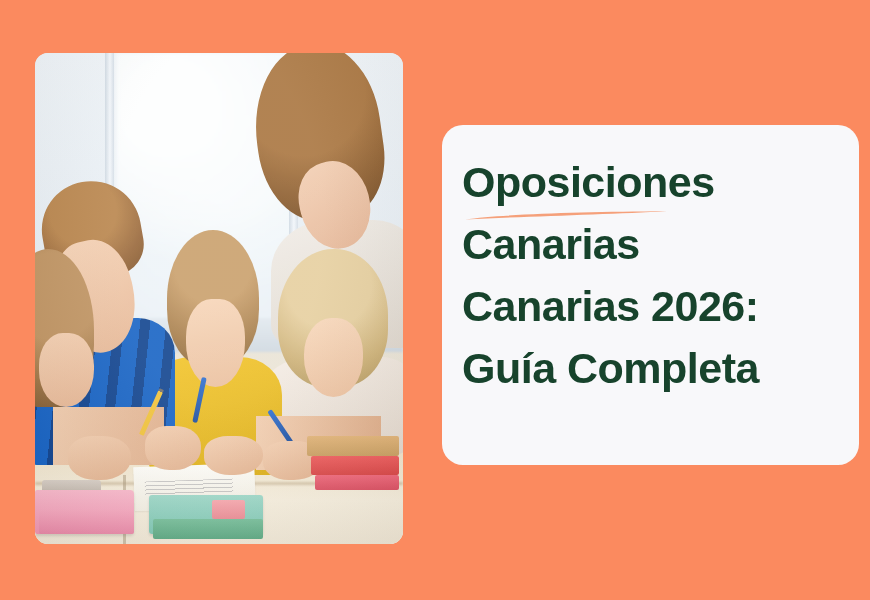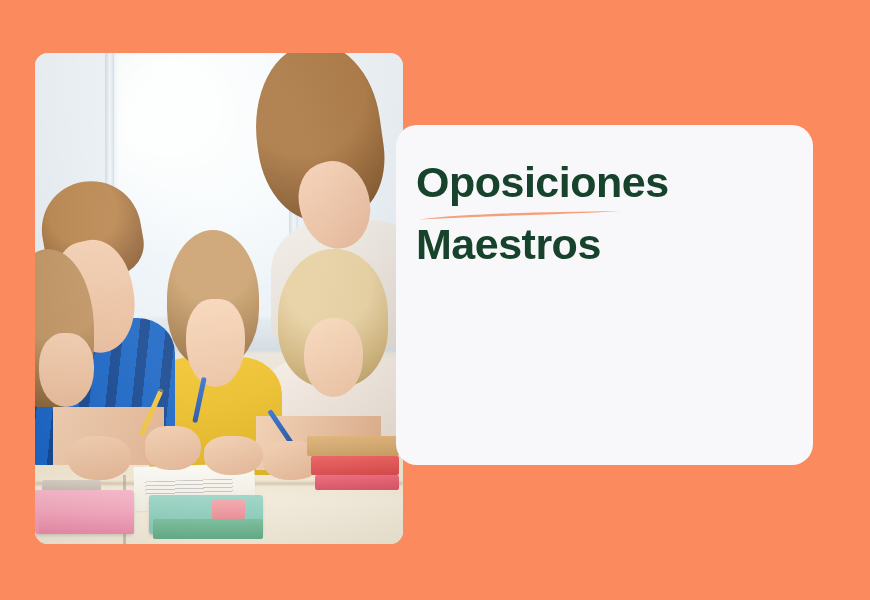--- a/index.html
+++ b/index.html
@@ -184,21 +184,21 @@
     background:linear-gradient(180deg,#f06a7c,#dc5264); border-radius:2px;
   }
 
   .photo-soft{ left:0; top:0; width:100%; height:100%;
     background:radial-gradient(ellipse at 50% 35%, rgba(255,255,255,.10) 0 40%, rgba(0,0,0,.05) 100%);
     pointer-events:none;
   }
 
   
   #title-card{
-    position:absolute; left:396px; top:125px;
+    position:absolute; left:442px; top:125px;
     width:417px; height:340px;
     background:#f8f8fa;
     border-radius:21px;
     padding:26px 22px 20px 20px;
   }
   #title-text{
     color:#17432c;
     font-size:43px;
     font-weight:bold;
     line-height:62px;
@@ -274,15 +274,17 @@
 </div>
 
 <div id="title-card" style="background: rgb(248, 248, 250);">
   <h1 id="title-text" style="color: rgb(23, 67, 44);">
     <span class="tline uword">
       <span>Oposiciones</span>
       <svg class="ustroke" viewBox="0 0 206 12" preserveAspectRatio="none" aria-hidden="true">
         <path d="M2 9.4 C 40 4.2, 120 1.6, 204 1.2 C 150 4.0, 70 6.4, 2 9.4 Z" fill="#f5a07a"></path>
       </svg>
     </span>
-    <span class="tline">Maestros</span>
+    <span class="tline">Canarias</span>
+    <span class="tline">Canarias 2026:</span>
+    <span class="tline">Guía Completa</span>
   </h1>
 </div>
 
 </body></html>

